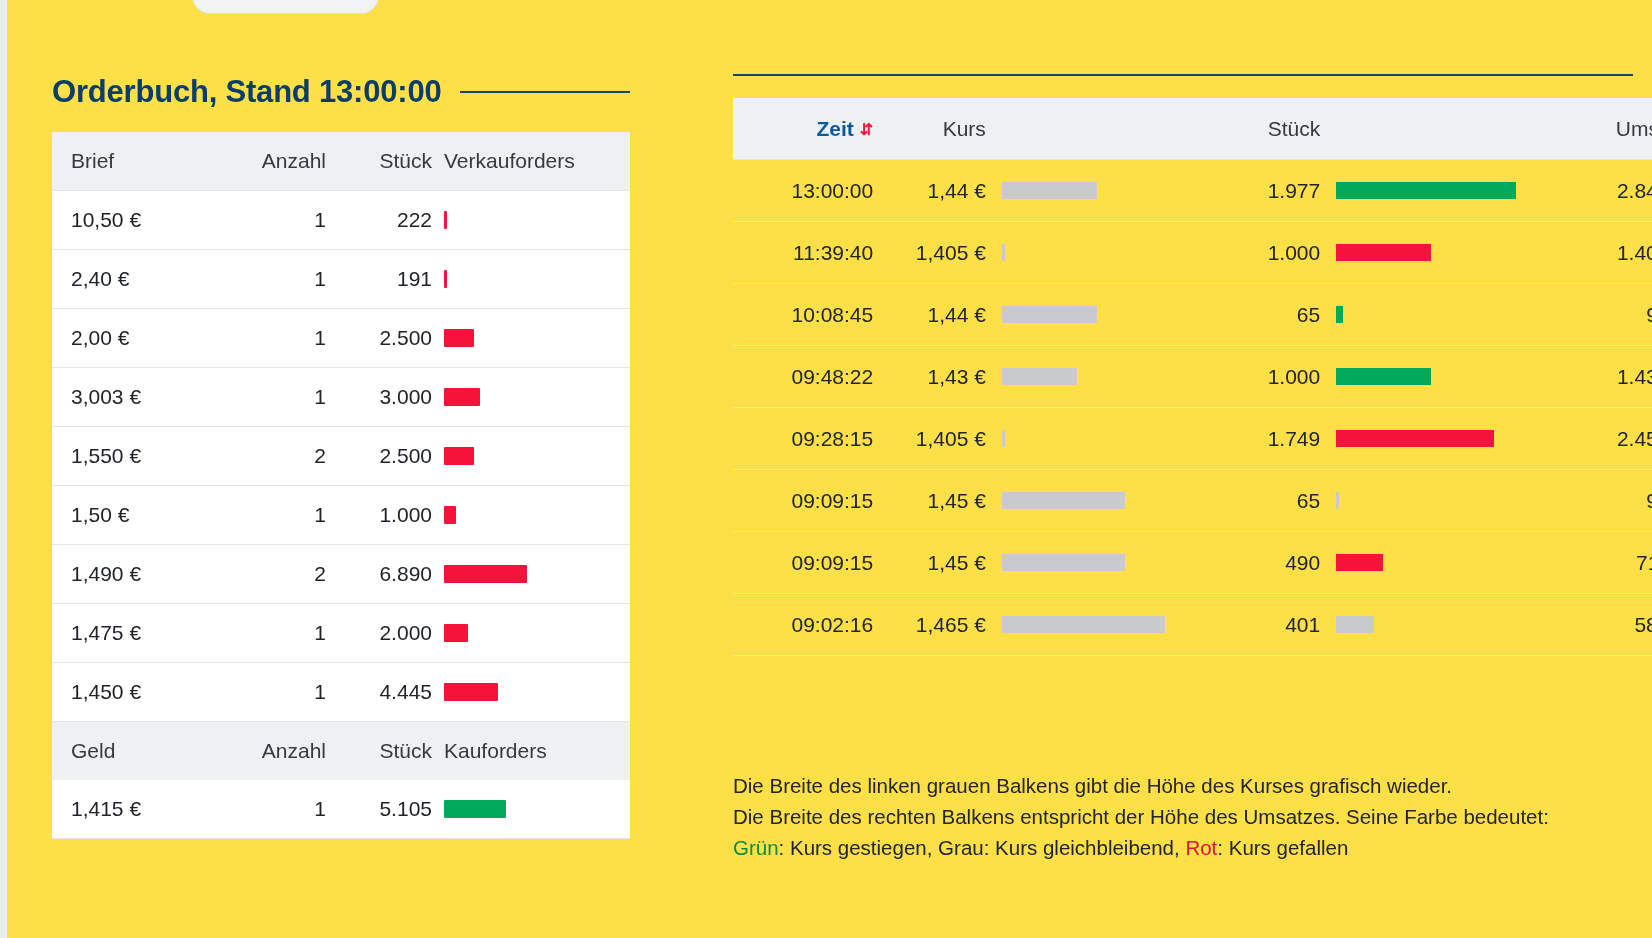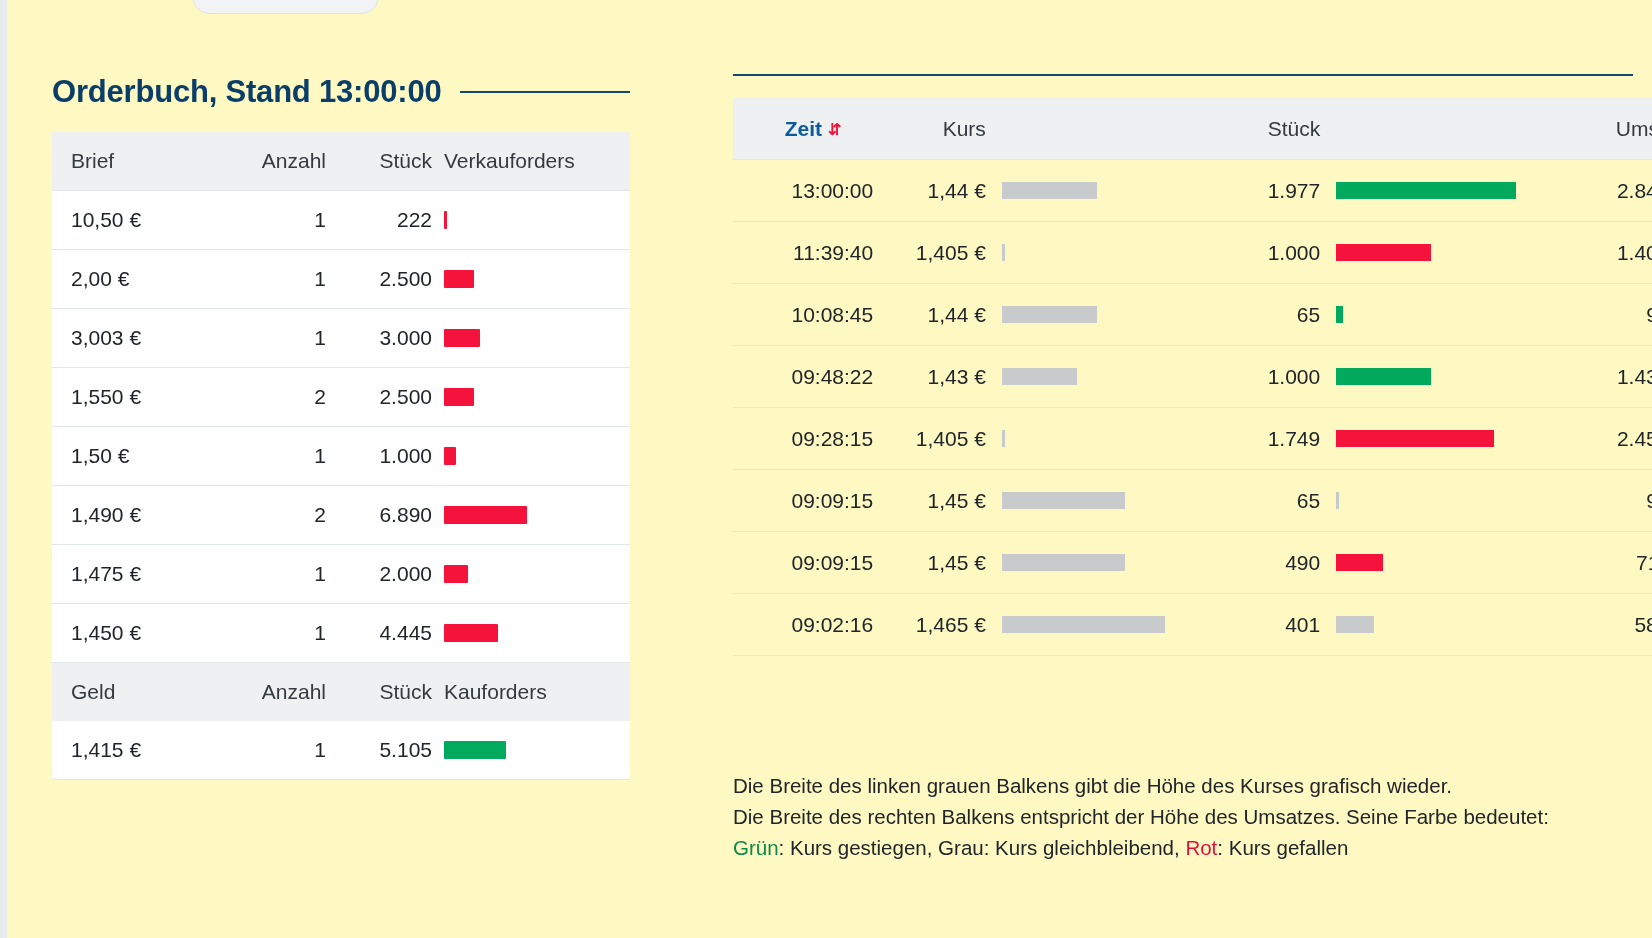--- a/index.html
+++ b/index.html
@@ -6,21 +6,21 @@
     margin: 0;
     padding: 0;
     background: #ffffff;
     font-family: "Liberation Sans", sans-serif;
   }
   #page {
     position: relative;
     width: 1652px;
     height: 938px;
     overflow: hidden;
-    background: #fef9c3;
+    background: #fde047;
   }
   
   .left-strip {
     position: absolute;
     left: 0; top: 0;
     width: 7px; height: 938px;
     background: #e9ecef;
   }
   .top-pill {
     position: absolute;
@@ -128,21 +128,21 @@
   }
   table.ts thead th {
     background: #eef0f2;
     font-weight: normal;
     color: #343a40;
     border-bottom: 1px solid #e3e6e8;
   }
   table.ts thead th.zeit {
     color: #0b5a9e;
     font-weight: bold;
-    text-align: center;
+    text-align: right;
     padding-left: 20px;
   }
   .sortglyph {
     color: #f5133c;
     font-size: 16px;
     margin-left: 6px;
     line-height: 1;
     display: inline-block;
     transform: translateY(-1px);
   }
@@ -196,20 +196,28 @@
           <th class="t-right">Anzahl</th>
           <th class="t-right">Stück</th>
           <th class="t-left barcell" style="padding-left:18px">Verkauforders</th>
         </tr>
       </thead>
       <tbody>
         <tr class="datarow">
           <td class="t-left">10,50 €</td>
           <td class="t-right">1</td>
           <td class="t-right">222</td>
+          <td class="barcell">
+              <span class="bar sell" style="width: 3px;"></span>
+            </td>
+        </tr>
+        <tr class="datarow">
+          <td class="t-left">2,40 €</td>
+          <td class="t-right">1</td>
+          <td class="t-right">191</td>
           <td class="barcell">
               <span class="bar sell" style="width: 3px;"></span>
             </td>
         </tr>
         <tr class="datarow">
           <td class="t-left">2,00 €</td>
           <td class="t-right">1</td>
           <td class="t-right">2.500</td>
           <td class="barcell">
               <span class="bar sell" style="width: 30px;"></span>

